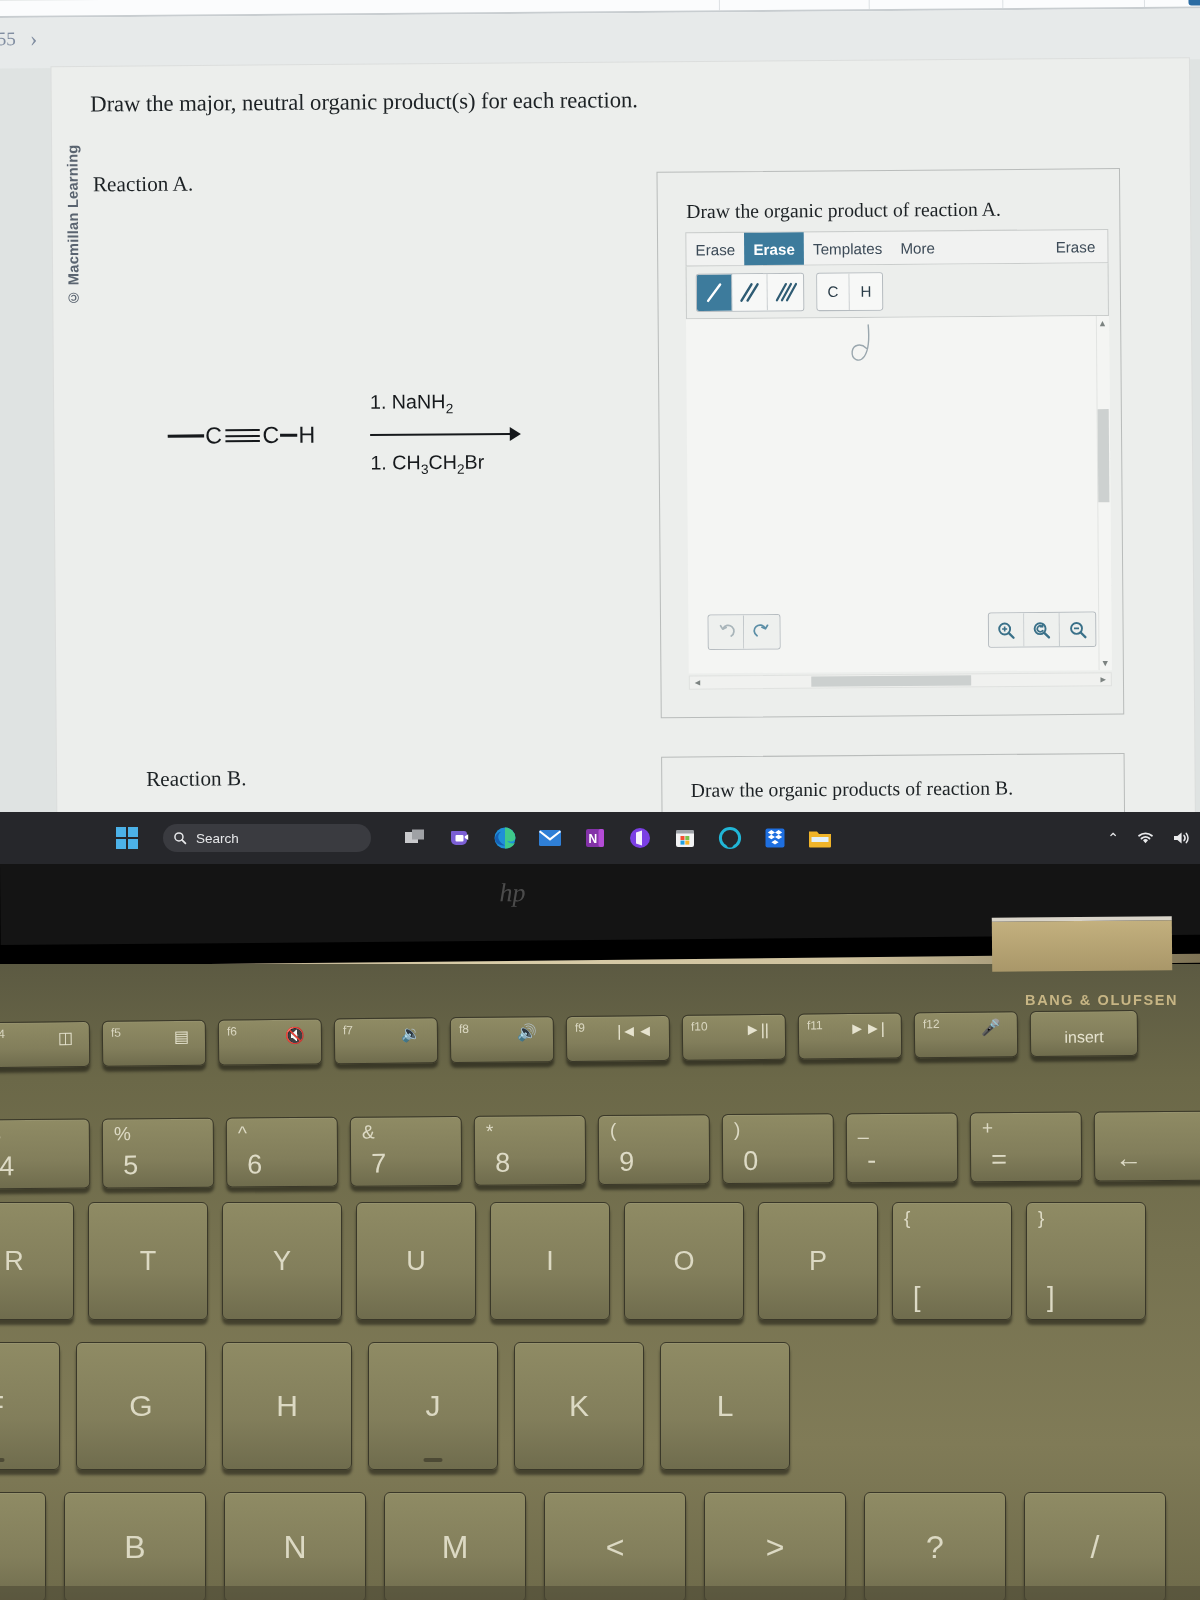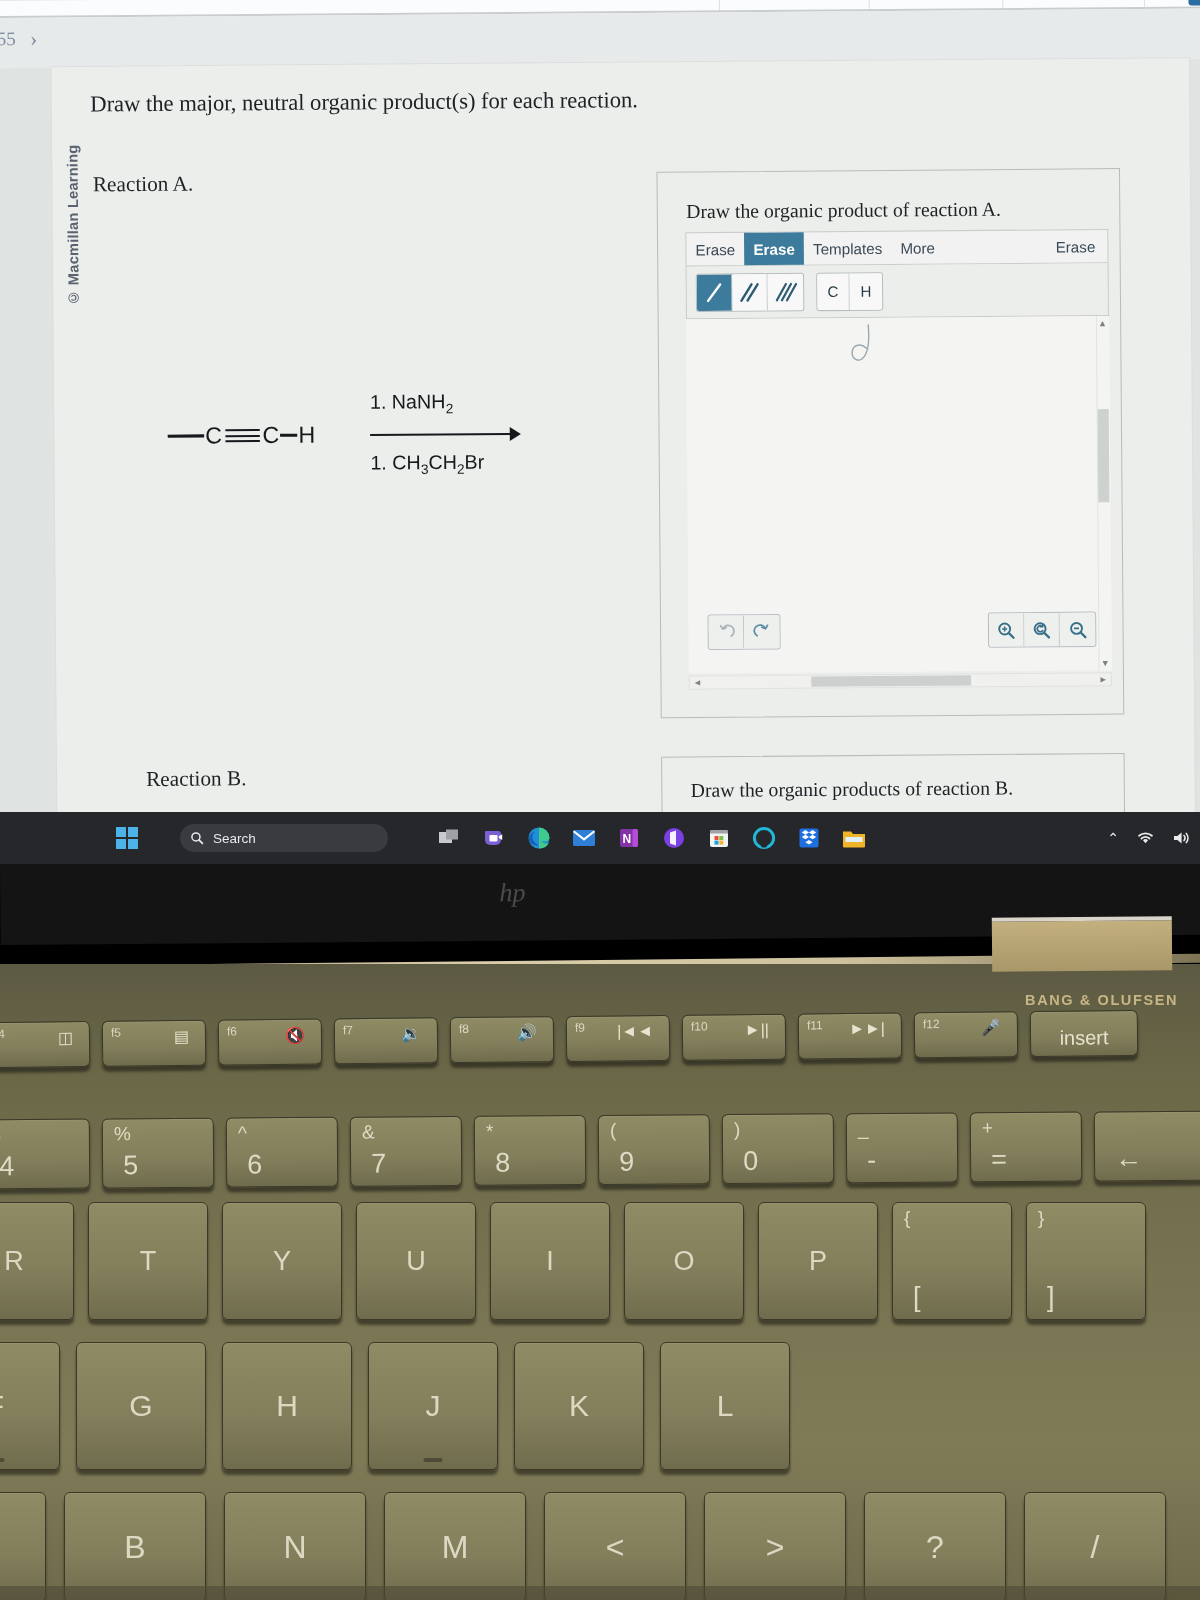--- a/index.html
+++ b/index.html
@@ -112,21 +112,21 @@
   .rbtn:last-child { border-right:none; }
   .rbtn.dim { color:#a9b5ba; }
 
   .canvas-hscroll { position:absolute; left:27px; top:497px; width:418px; height:14px; background:#f0f1ef; border:1px solid #dfe1df; }
   .hs-thumb { position:absolute; left:120px; top:1px; width:158px; height:10px; background:#ccd0cf; }
   .hs-arrow { position:absolute; top:1px; font-size:9px; color:#7c8381; }
 
   
   #taskbar { position:absolute; left:0; top:812px; width:1200px; height:52px;
     background:#26272b; display:flex; align-items:center; }
-  .tb-left { display:flex; align-items:center; gap:17px; padding-left:116px; }
+  .tb-left { display:flex; align-items:center; gap:0; padding-left:116px; }
   .win-logo { width:22px; height:22px; display:grid; grid-template-columns:1fr 1fr; grid-template-rows:1fr 1fr; gap:2.5px; }
   .win-logo i { background:#4cb2e8; display:block; }
   .tb-search { margin-left:25px; width:208px; height:28px; background:#3a3b40; border-radius:14px;
     display:flex; align-items:center; padding:0 10px; gap:9px; color:#e7e8ea; font-size:13.5px; }
   .tb-icons { display:flex; align-items:center; gap:21px; margin-left:32px; }
   .tb-ico { width:24px; height:24px; display:flex; align-items:center; justify-content:center; }
   .tray { position:absolute; right:8px; top:0; height:52px; display:flex; align-items:center; gap:17px;
     color:#e9eaec; font-size:14px; }
 
   
@@ -482,21 +482,21 @@
       </div>
       <div class="key fnkey" style="width: 104px; height: 46px;">
         <span class="fn">f11</span>
         <span class="gl">►►|</span>
       </div>
       <div class="key fnkey" style="width: 104px; height: 46px;">
         <span class="fn">f12</span>
         <span class="gl">🎤</span>
       </div>
       <div class="key fnkey" style="width: 108px; height: 46px;">
-        <span style="font-size: 20px; margin-top: 8px;">insert</span>
+        <span style="font-size: 16px; margin-top: 8px;">insert</span>
       </div>
     </div>
 
   <div class="krow" id="rowNum" style="top: 251px; gap: 12px;">
       <div class="key " style="width: 112px; height: 70px;">
         <span class="upper">$</span>
         <span class="lower">4</span>
       </div>
       <div class="key " style="width: 112px; height: 70px;">
         <span class="upper">%</span>

